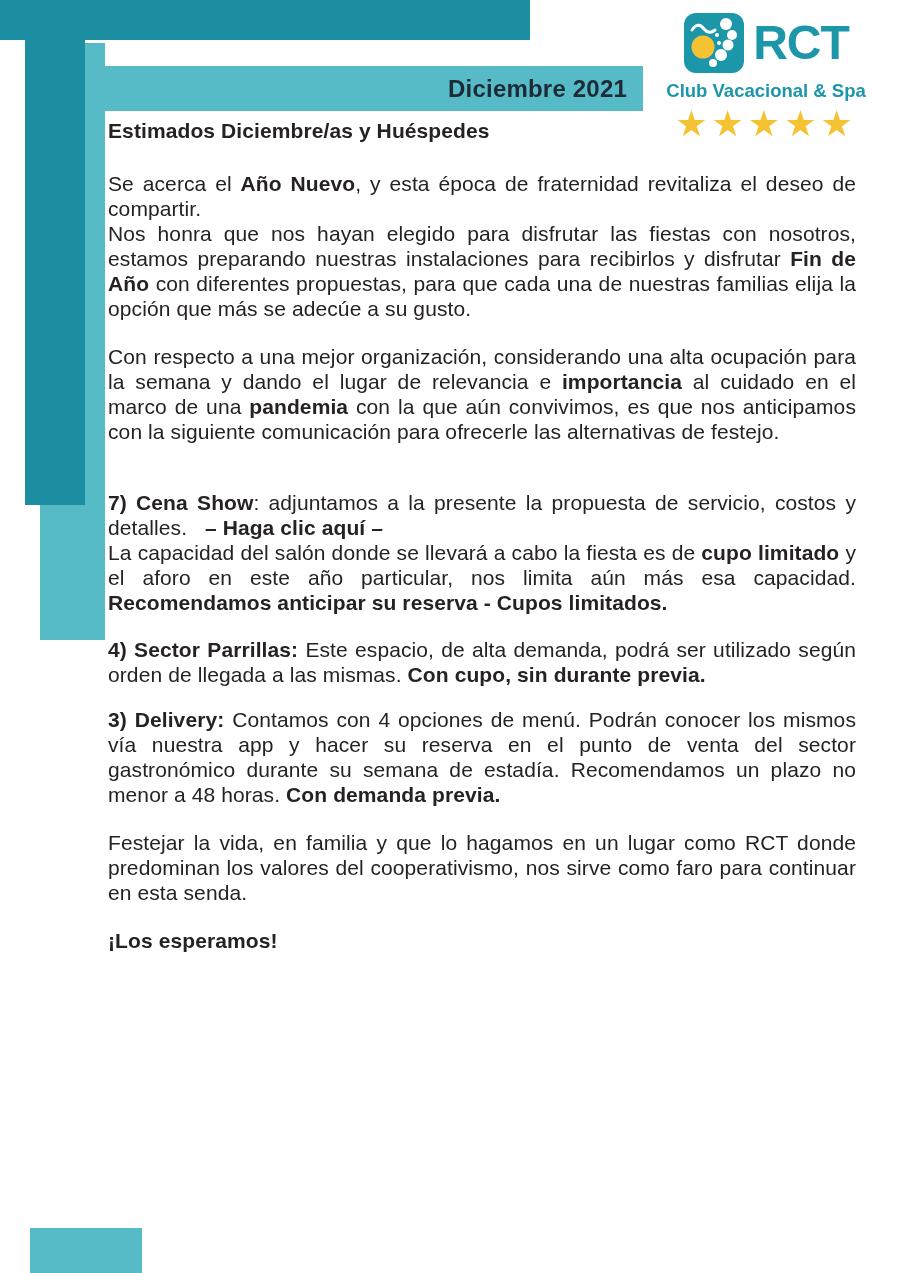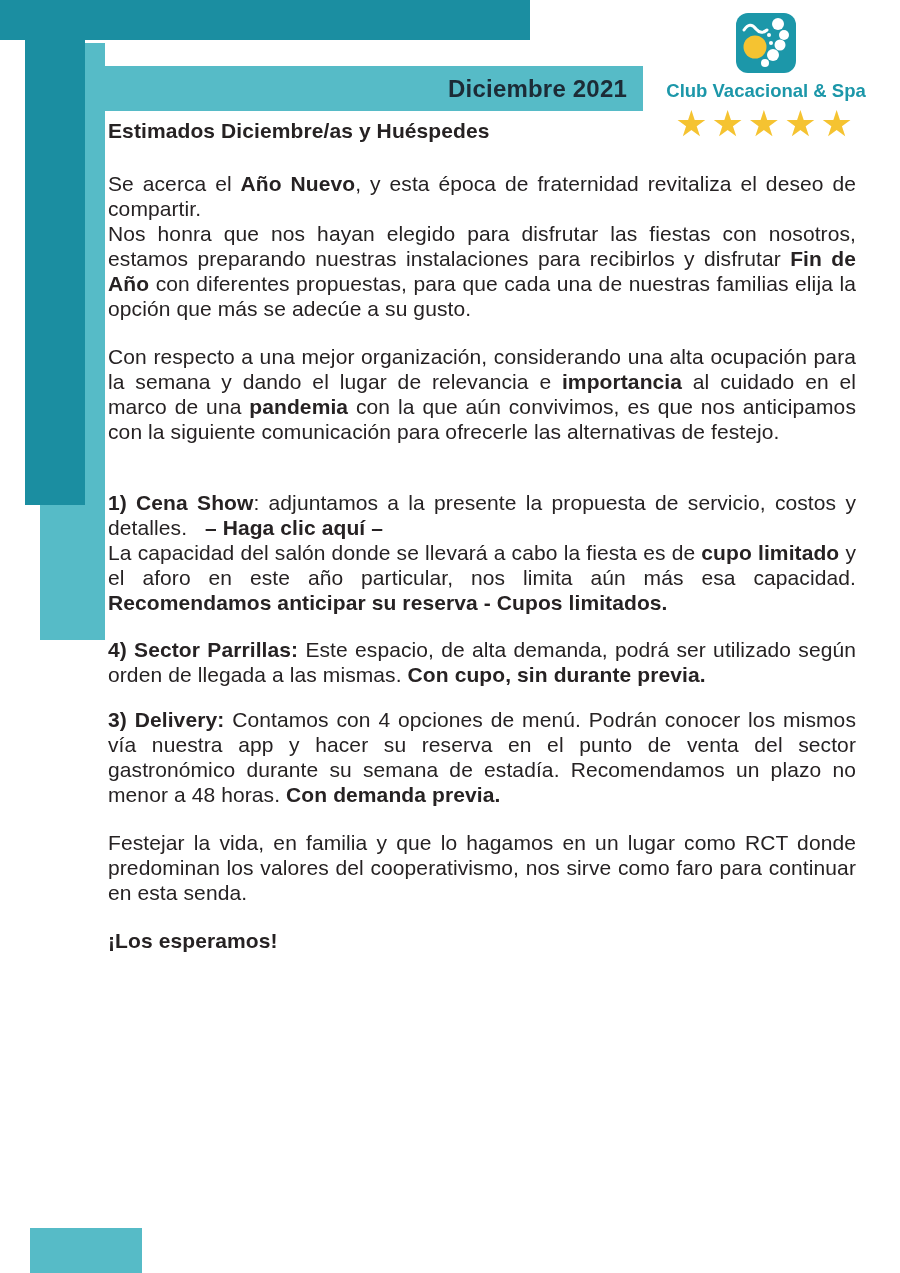--- a/index.html
+++ b/index.html
@@ -120,35 +120,36 @@
         <path d="M9,18 q6,-9 12,-1 q5,6 11,1" fill="none" stroke="#ffffff" stroke-width="3" stroke-linecap="round"></path>
         <circle cx="20" cy="35" r="11.5" fill="#F5C331"></circle>
         <circle cx="43" cy="12" r="6" fill="#ffffff"></circle>
         <circle cx="49" cy="23" r="5" fill="#ffffff"></circle>
         <circle cx="45" cy="33" r="5.5" fill="#ffffff"></circle>
         <circle cx="38" cy="43" r="6" fill="#ffffff"></circle>
         <circle cx="30" cy="51" r="4" fill="#ffffff"></circle>
         <circle cx="34" cy="23" r="2" fill="#ffffff"></circle>
         <circle cx="36" cy="31" r="2" fill="#ffffff"></circle>
       </svg>
+      <span class="brand">RCT</span>
     </div>
     <div class="tagline">Club Vacacional &amp; Spa</div>
     <div class="stars">★★★★★</div>
   </div>
 
   <div class="content">
     <h1 class="greeting">Estimados Diciembre/as y Huéspedes</h1>
 
     <p class="just m0"><span>Se acerca el </span><b>Año Nuevo</b><span>, y esta época de fraternidad revitaliza el deseo de compartir.</span></p>
     <p class="just mb23"><span>Nos honra que nos hayan elegido para disfrutar las fiestas con nosotros, estamos preparando nuestras instalaciones para recibirlos y disfrutar </span><b>Fin de Año</b><span> con diferentes propuestas, para que cada una de nuestras familias elija la opción que más se adecúe a su gusto.</span></p>
 
     <p class="just mb34"><span>Con respecto a una mejor organización, considerando una alta ocupación para la semana y dando el lugar de relevancia e </span><b>importancia</b><span> al cuidado en el marco de una </span><b>pandemia</b><span> con la que aún convivimos, es que nos anticipamos con la siguiente comunicación para ofrecerle las alternativas de festejo.</span></p>
 
     <div class="mb22">
-      <p class="just m0"><b>1) Cena Show</b><span>: adjuntamos a la presente la propuesta de servicio, costos y detalles.&nbsp;&nbsp; </span><b class="link">– Haga clic aquí –</b></p>
+      <p class="just m0"><b>7) Cena Show</b><span>: adjuntamos a la presente la propuesta de servicio, costos y detalles.&nbsp;&nbsp; </span><b class="link">– Haga clic aquí –</b></p>
       <p class="just m0"><span>La capacidad del salón donde se llevará a cabo la fiesta es de </span><b>cupo limitado</b><span> y el aforo en este año particular, nos limita aún más esa capacidad. </span><b>Recomendamos anticipar su reserva - Cupos limitados.</b></p>
     </div>
 
     <p class="just mb20"><b>4) Sector Parrillas:</b><span> Este espacio, de alta demanda, podrá ser utilizado según orden de llegada a las mismas. </span><b>Con cupo, sin durante previa.</b></p>
 
     <p class="just mb23"><b>3) Delivery:</b><span> Contamos con 4 opciones de menú. Podrán conocer los mismos vía nuestra app y hacer su reserva en el punto de venta del sector gastronómico durante su semana de estadía. Recomendamos un plazo no menor a 48 horas. </span><b>Con demanda previa.</b></p>
 
 
     <p class="just mb23"><span>Festejar la vida, en familia y que lo hagamos en un lugar como RCT donde predominan los valores del cooperativismo, nos sirve como faro para continuar en esta senda.</span></p>
 

